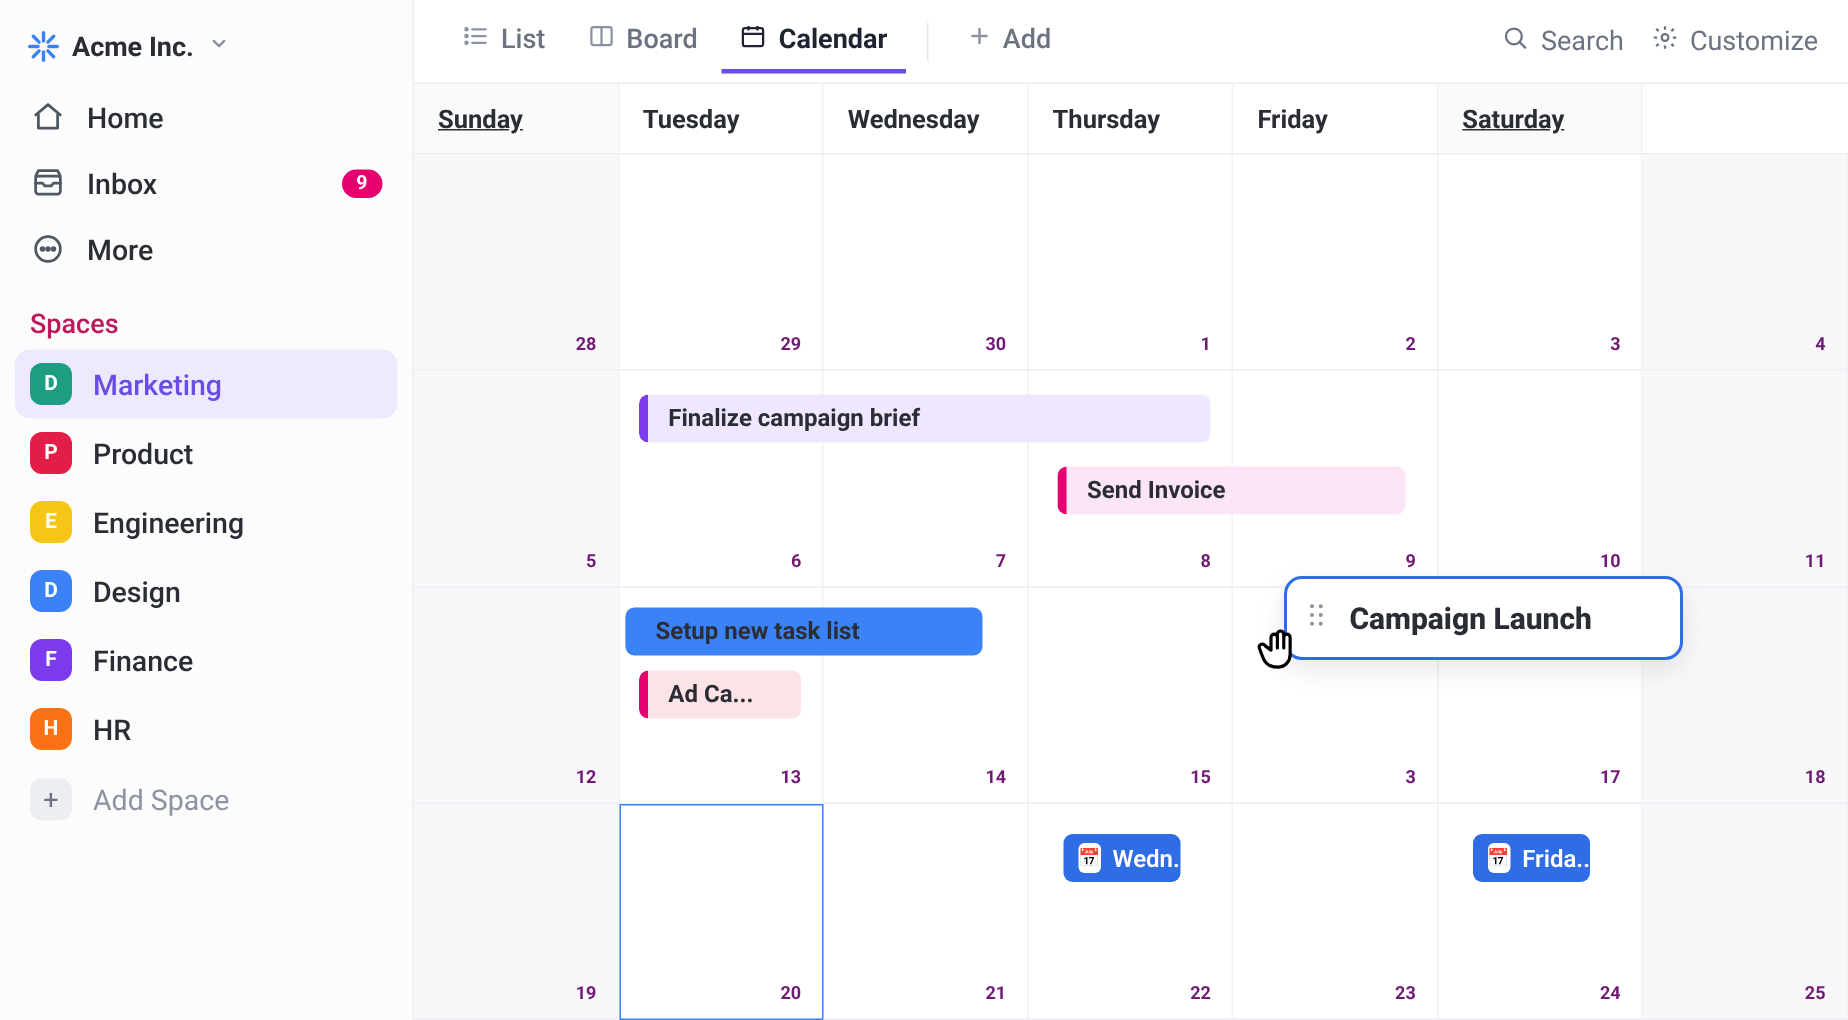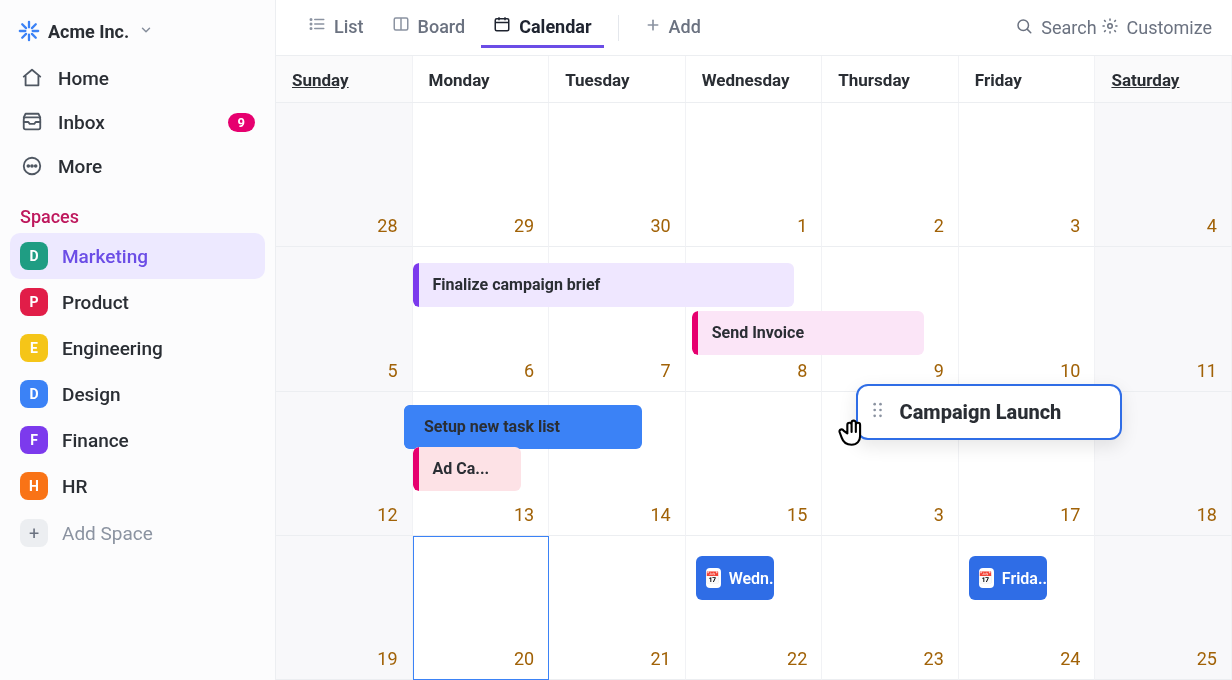--- a/index.html
+++ b/index.html
@@ -115,21 +115,21 @@
   display:flex; align-items:center; gap:8px;
   padding:8px 12px;
   font-size:18px;
   color:#6b7280;
   cursor:pointer;
   border-bottom:3px solid transparent;
   font-weight:500;
 }
 .view-tab.active { color:#1f2430; font-weight:700; border-bottom-color:#6b4de6;}
 .divider { width:1px; height:26px; background:#e4e7ec; margin:0 10px; }
-.toolbar-right { margin-left:auto; display:flex; gap:4px; }
+.toolbar-right { margin-left:auto; display:flex; gap:18px; }
 .tool-action { display:flex; align-items:center; gap:8px; color:#6b7280; font-size:18px; cursor:pointer; }
 
 
 .calendar { flex:1; display:flex; flex-direction:column; }
 .cal-header {
   display:grid;
   grid-template-columns: repeat(7, 1fr);
   border-bottom:1px solid #eceef1;
 }
 .cal-header > div {
@@ -142,35 +142,36 @@
 .cal-header > div:first-child, .cal-header > div:last-child { background:#fafafb;text-decoration:underline; }
 .cal-body { position:relative; flex:1; }
 .grid-bg {
   position:absolute; inset:0;
   display:grid;
   grid-template-columns: repeat(7, 1fr);
   grid-template-rows: repeat(4, 1fr);
 }
 .grid-bg > div { border-right:1px solid #f1f2f5; border-bottom:1px solid #eceef1; position:relative; }
 .grid-bg .weekend { background:#f8f8fa; }
-.grid-bg .daynum { position:absolute; right:14px; bottom:10px; font-size:18px; color:#a16207; font-weight:400;}
+.grid-bg .daynum { position:absolute; right:14px; bottom:10px; font-size:12px; color:#701a75; font-weight:700;}
 .grid-bg .sel { outline:1.5px solid #3b82f6; outline-offset:-1px; }
 
 .overlay { position:absolute; inset:0; }
 .event {
   position:absolute;
-  height:44px;
+  height:32px;
   border-radius:6px;
   display:flex; align-items:center;
   font-size:16px; font-weight:700;
   padding-left:20px;
   color:#2a2e34;
   cursor:pointer;
   overflow:hidden;
   white-space:nowrap;
+  margin-left:13px;
 }
 .event .bar { position:absolute; left:0; top:0; bottom:0; width:6px; border-radius:6px 0 0 6px; }
 .event.blue-chip {
   background:#2f6de6; color:#fff; padding-left:10px; gap:8px; font-weight:600;
 }
 .gcal-ico { width:20px; height:20px; background:#fff; border-radius:4px; display:inline-flex; align-items:center; justify-content:center; font-size:12px; color:#2f6de6; font-weight:800;}
 .drag-card {
   position:absolute;
   background:#fff;
   border:2px solid #2f6de6;
@@ -341,21 +342,20 @@
               </svg>
           </span>
           <span>Customize</span>
         </div>
       </div>
     </div>
 
     <div class="calendar">
       <div class="cal-header" id="cal-header">
           <div>Sunday</div>
-          <div>Monday</div>
           <div>Tuesday</div>
           <div>Wednesday</div>
           <div>Thursday</div>
           <div>Friday</div>
           <div>Saturday</div>
         </div>
       <div class="cal-body">
         <div class="grid-bg" id="grid-bg">
             <div class="weekend">
               <span class="daynum">28</span>

